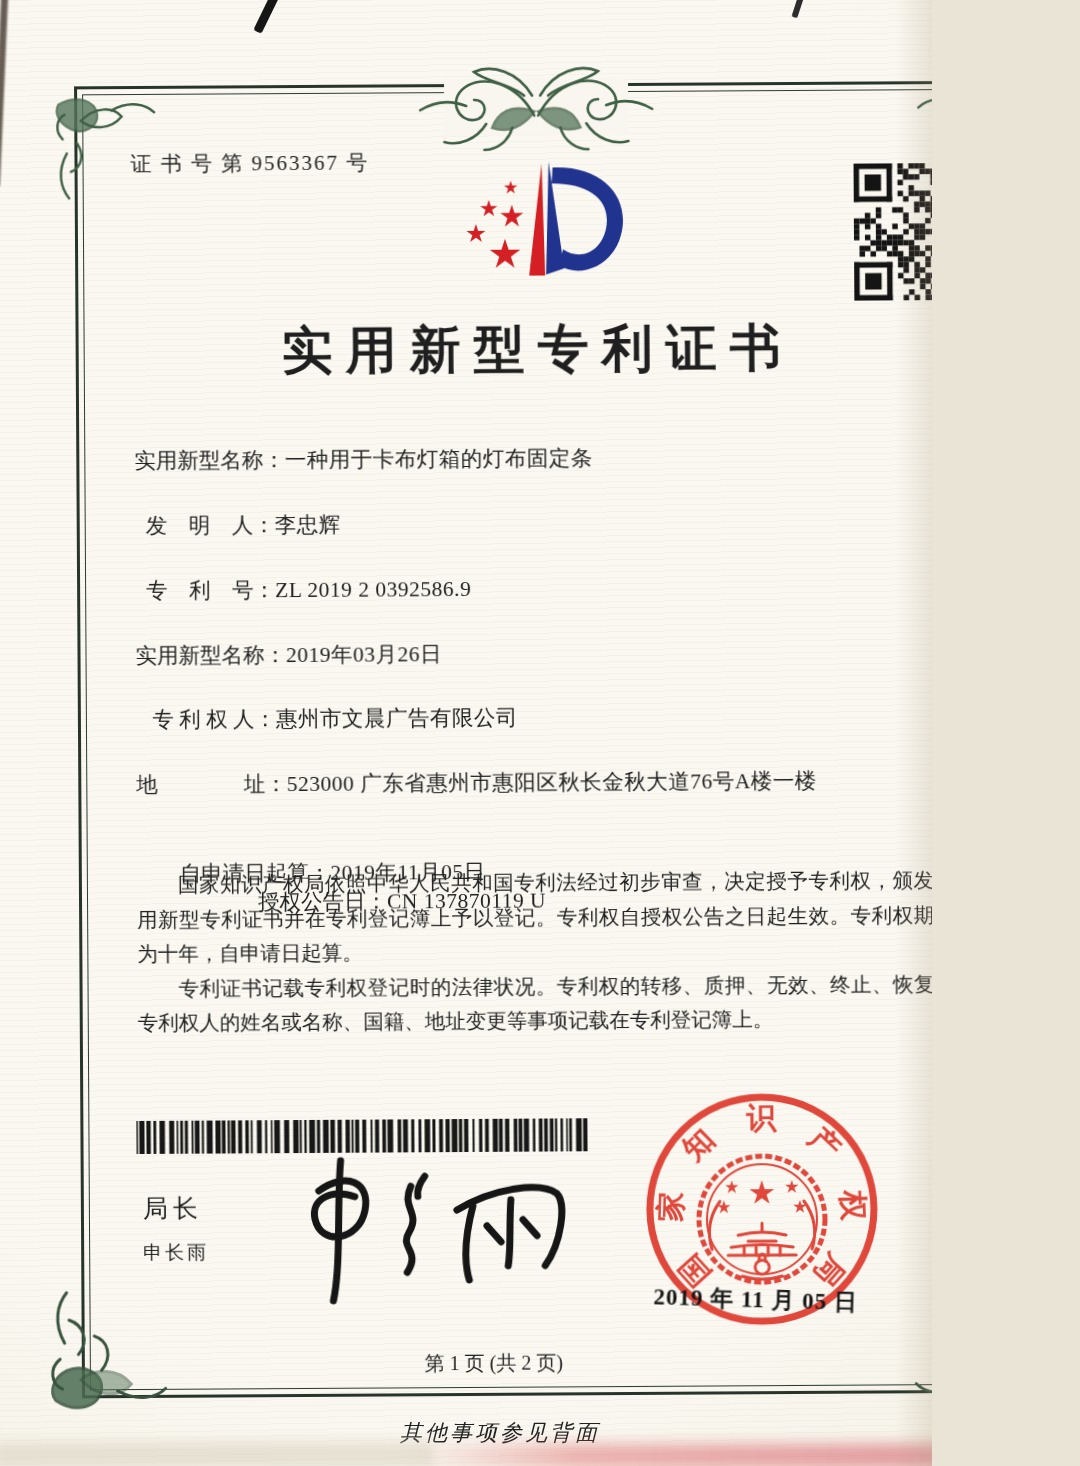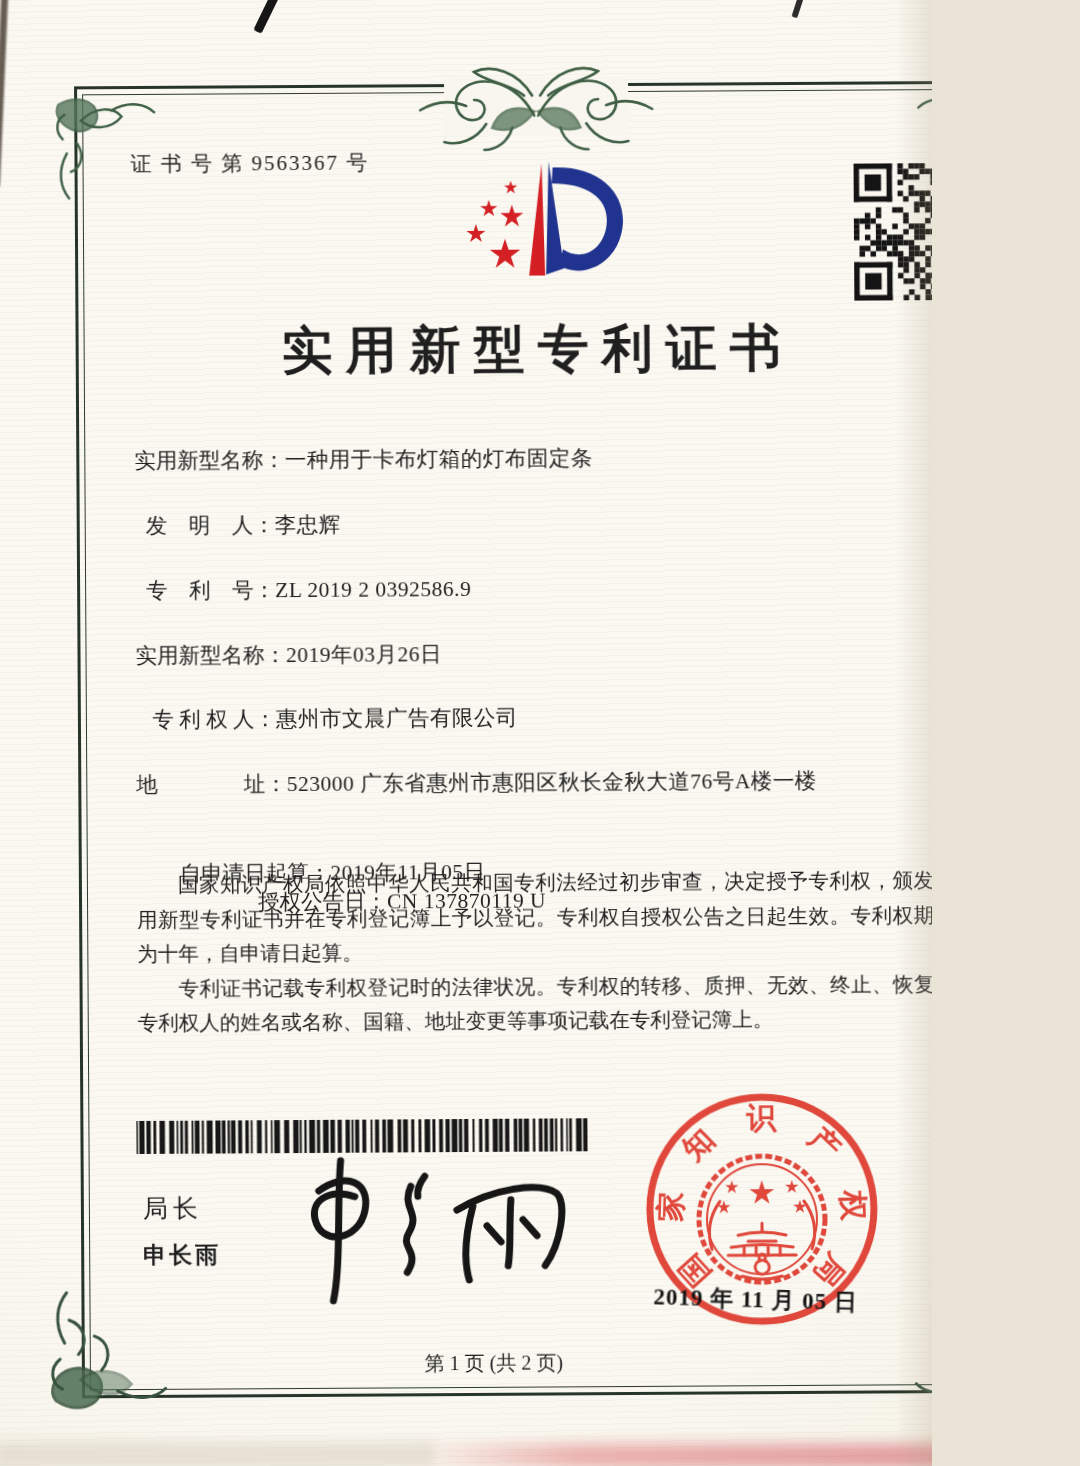--- a/index.html
+++ b/index.html
@@ -33,22 +33,22 @@
   .field2{margin-left:78px;}
 
   .paras{position:absolute;left:136px;top:866px;width:818px;font-size:20.5px;
     line-height:34.5px;text-align:justify;}
   .paras p{margin:0;text-indent:2em;}
 
   .barcode{position:absolute;left:134px;top:1119px;width:456px;height:33px;}
 
   .sign-role{position:absolute;left:140px;top:1190px;font-size:25px;letter-spacing:5px;
     font-family:"Liberation Sans","DejaVu Sans",sans-serif;font-weight:400;}
-  .sign-name{position:absolute;left:140px;top:1238px;font-size:23px;letter-spacing:3px;
-    font-family:"Liberation Sans","DejaVu Sans",sans-serif;font-weight:700;text-align:right;}
+  .sign-name{position:absolute;left:140px;top:1238px;font-size:19px;letter-spacing:3px;
+    font-family:"Liberation Sans","DejaVu Sans",sans-serif;font-weight:400;text-align:right;}
   .signature{position:absolute;left:256px;top:1148px;width:312px;height:162px;}
 
   .seal{position:absolute;left:638px;top:1090px;width:242px;height:242px;opacity:.92;
     mix-blend-mode:multiply;}
   .seal-date{position:absolute;left:650px;top:1286px;width:210px;font-size:23px;font-weight:700;
     letter-spacing:1px;transform:rotate(2deg);white-space:pre;color:#141414;}
 
   .page-indicator{position:absolute;left:0;top:1350px;width:980px;text-align:center;
     font-size:20px;white-space:pre;}
   .back-note{position:absolute;left:0;top:1418px;width:1000px;text-align:center;
@@ -512,20 +512,21 @@
           <path d="M50,30 Q58,4 42,-18"></path>
           <path d="M-20,57 Q0,63 20,57"></path>
         </g>
       </g>
     </svg>
     <div class="seal-date">2019 年 11 月 05 日</div>
 
     <div class="page-indicator">第 1 页 (共 2 页)</div>
   </div>
 
+  <div class="back-note">其他事项参见背面</div>
 
   <div class="art art-edge-left"></div>
   <div class="art art-mark1"></div>
   <div class="art art-mark2"></div>
   <div class="art art-pink"></div>
   <div class="art art-tan"></div>
   <div class="art art-right"></div>
 </div>
 
 </body></html>

